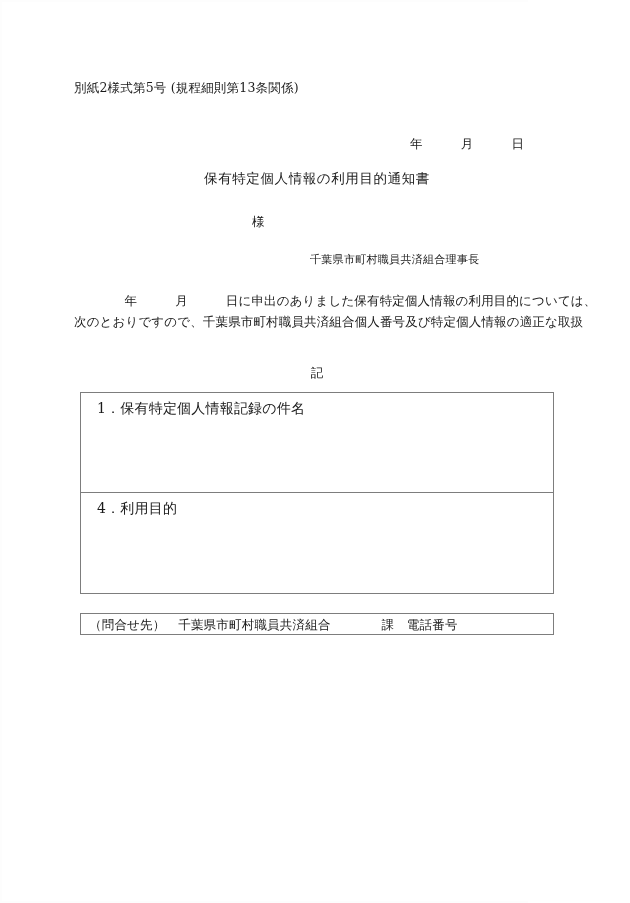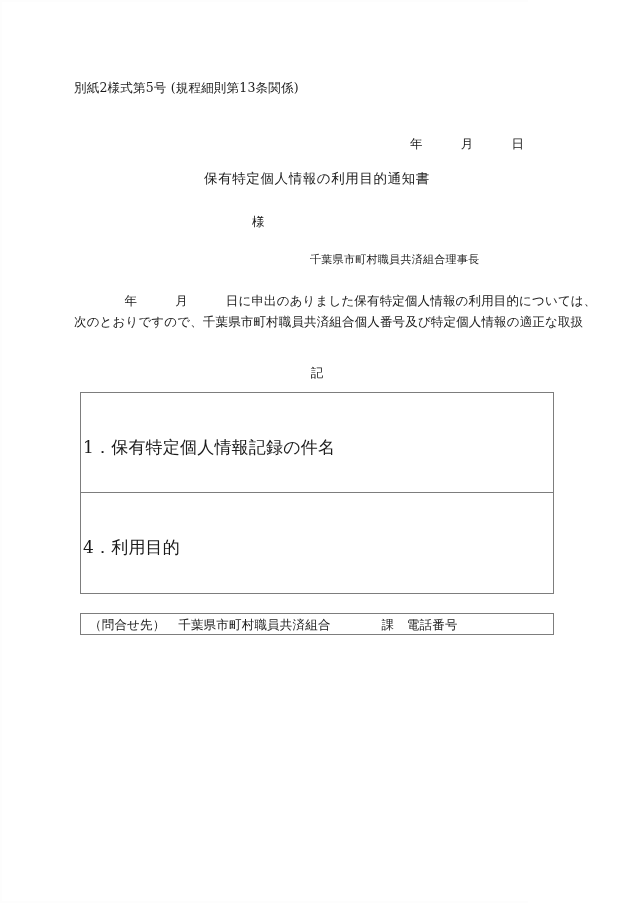--- a/index.html
+++ b/index.html
@@ -126,26 +126,25 @@
   }
   .form-row {
     border-bottom: 1px solid #7d7d7d;
     box-sizing: border-box;
     height: 100px;
     position: relative;
   }
   .form-row.last { border-bottom: none; }
   .form-row-label {
     position: absolute;
-    left: 2px;
+    left: 16px;
     top: 7px;
-    font-size: 17px;
-    letter-spacing: 0.2px;
-    white-space: pre;
-    margin-top: 36px;
+    font-size: 14px;
+    letter-spacing: 0.2px;
+    white-space: pre;
   }
   .form-row-value {
     position: absolute;
     left: 9px;
     top: 30px;
     right: 9px;
     font-size: 12.5px;
     line-height: 20px;
     white-space: pre-wrap;
   }

